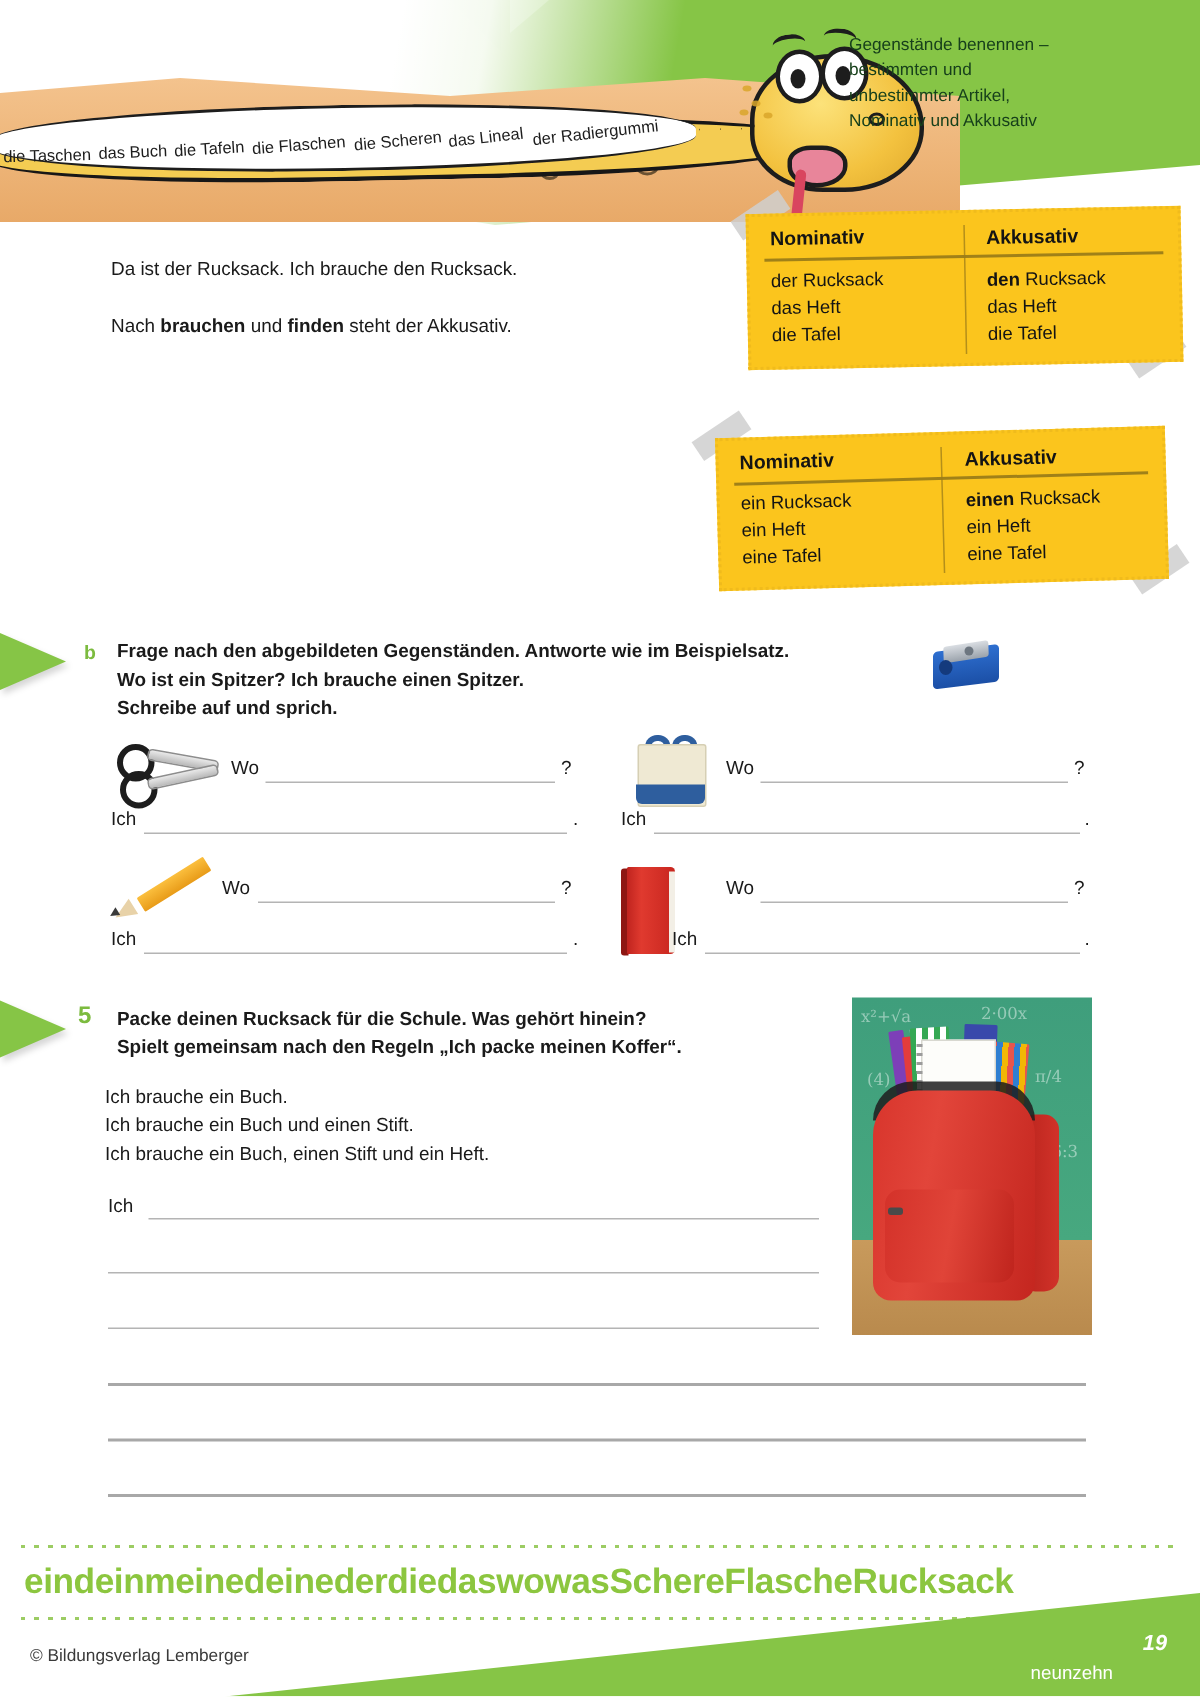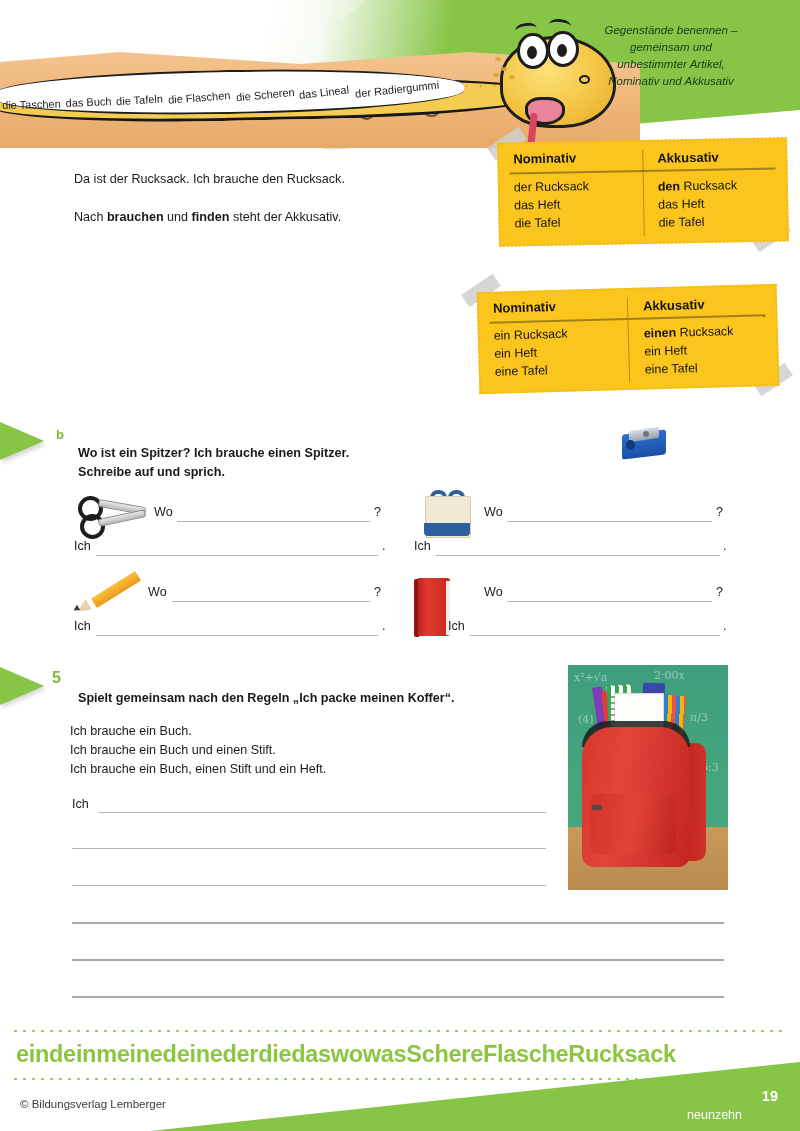--- a/index.html
+++ b/index.html
@@ -98,21 +98,21 @@
   }
   .tongue:after{
     content:"";position:absolute;left:-5px;top:26px;width:16px;height:9px;
     border-bottom:4px solid #d9455f;border-radius:0 0 50% 50%;
   }
   .freckle{position:absolute;width:6px;height:4px;background:#d9a62a;border-radius:50%;opacity:.85;}
   .pebble{position:absolute;border:2px solid #4a3a22;border-radius:50%;opacity:.8;}
 
   .header-title{
     position:absolute;right:24px;top:22px;width:210px;
-    text-align:center;font-size:11.5px;line-height:17px;color:#17401b;font-style:italic;
+    text-align:left;font-size:11.5px;line-height:17px;color:#17401b;
   }
 
   
   .txt{position:absolute;font-size:12.6px;line-height:18.5px;color:#1a1a1a;}
   .b{font-weight:bold;}
 
   
   .card{
     position:absolute;background:#fbc51d;
     border:2px dotted #f0bb1c;
@@ -206,21 +206,21 @@
     font-size:23.5px;font-weight:bold;color:#8cc63f;letter-spacing:-.3px;
     white-space:nowrap;
   }
   .footer-green{
     position:absolute;left:0;top:1062px;width:800px;height:69px;
     background:#86c546;
     clip-path:polygon(800px 0,800px 69px,150px 69px);
   }
   .copyright{position:absolute;left:20px;top:1098px;font-size:11.5px;color:#3a3a3a;}
   .pagenum-word{position:absolute;right:58px;top:1108px;font-size:12.5px;color:#ffffff;}
-  .pagenum{position:absolute;right:22px;top:1088px;font-size:14.5px;font-weight:bold;color:#ffffff;}
+  .pagenum{position:absolute;right:22px;top:1088px;font-size:14.5px;font-weight:bold;color:#ffffff;font-style:italic;}
 </style>
 </head>
 <body>
 
 <div class="page">
 
   <div class="header-band">
     <div class="header-green"></div>
 
     <div class="tri tri-b"></div>
@@ -265,21 +265,21 @@
         <div class="tongue"></div>
         <div class="freckle" style="left:-8px;top:18px;"></div>
         <div class="freckle" style="left:-2px;top:28px;"></div>
         <div class="freckle" style="left:6px;top:36px;"></div>
         <div class="freckle" style="left:-10px;top:34px;"></div>
       </div>
     </div>
 
     <div class="header-title">
       <div>Gegenstände benennen –</div>
-      <div>gemeinsam und</div>
+      <div>bestimmten und</div>
       <div>unbestimmter Artikel,</div>
       <div>Nominativ und Akkusativ</div>
     </div>
   </div>
 
   <div class="txt" style="left:74px;top:170px;">Da ist der Rucksack. Ich brauche den Rucksack.</div>
   <div class="txt" style="left:74px;top:208px;">
     <span>Nach </span><span class="b">brauchen</span><span> und </span><span class="b">finden</span><span> steht der Akkusativ.</span>
   </div>
 
@@ -314,20 +314,21 @@
       <div class="cell" style="left:14px;top:69px;">eine Tafel</div>
       <div class="cell" style="left:164px;top:35px;"><span class="b">einen</span><span> Rucksack</span></div>
       <div class="cell" style="left:164px;top:53px;">ein Heft</div>
       <div class="cell" style="left:164px;top:71px;">eine Tafel</div>
     </div>
   </div>
 
   <div class="arrow-sh" style="left:2px;top:425px;"></div>
   <div class="arrow" style="left:0px;top:422px;"></div>
   <div class="ex-letter" style="left:56px;top:427px;">b</div>
+  <div class="txt b" style="left:78px;top:425px;">Frage nach den abgebildeten Gegenständen. Antworte wie im Beispielsatz.</div>
   <div class="txt b" style="left:78px;top:444px;">Wo ist ein Spitzer? Ich brauche einen Spitzer.</div>
   <div class="txt b" style="left:78px;top:463px;">Schreibe auf und sprich.</div>
 
   <div class="obj" style="left:618px;top:424px;width:56px;height:40px;">
     <div class="sh-body" style="left:4px;top:8px;"></div>
     <div class="sh-top" style="left:11px;top:5px;"></div>
     <div class="sh-screw" style="left:25px;top:7px;"></div>
     <div class="sh-hole" style="left:8px;top:16px;"></div>
   </div>
 
@@ -377,38 +378,39 @@
   <div class="lbl" style="left:484px;top:585px;">Wo</div>
   <div class="line" style="left:507px;top:601px;width:205px;"></div>
   <div class="lbl" style="left:716px;top:585px;">?</div>
   <div class="lbl" style="left:448px;top:619px;">Ich</div>
   <div class="line" style="left:470px;top:635px;width:250px;"></div>
   <div class="lbl" style="left:723px;top:619px;">.</div>
 
   <div class="arrow-sh" style="left:2px;top:670px;"></div>
   <div class="arrow" style="left:0px;top:667px;"></div>
   <div class="ex-num" style="left:52px;top:669px;">5</div>
+  <div class="txt b" style="left:78px;top:670px;">Packe deinen Rucksack für die Schule. Was gehört hinein?</div>
   <div class="txt b" style="left:78px;top:689px;">Spielt gemeinsam nach den Regeln „Ich packe meinen Koffer“.</div>
 
   <div class="txt" style="left:70px;top:722px;">Ich brauche ein Buch.</div>
   <div class="txt" style="left:70px;top:741px;">Ich brauche ein Buch und einen Stift.</div>
   <div class="txt" style="left:70px;top:760px;">Ich brauche ein Buch, einen Stift und ein Heft.</div>
 
   <div class="lbl" style="left:72px;top:797px;">Ich</div>
   <div class="line" style="left:99px;top:812px;width:447px;"></div>
   <div class="line" style="left:72px;top:848px;width:474px;"></div>
   <div class="line" style="left:72px;top:885px;width:474px;"></div>
   <div class="line thick" style="left:72px;top:922px;width:652px;"></div>
   <div class="line thick" style="left:72px;top:959px;width:652px;"></div>
   <div class="line thick" style="left:72px;top:996px;width:652px;"></div>
 
   <div class="photo">
     <div class="chalk" style="left:6px;top:6px;">x²+√a</div>
     <div class="chalk" style="left:86px;top:4px;">2·00x</div>
-    <div class="chalk" style="left:122px;top:46px;">π/3</div>
+    <div class="chalk" style="left:122px;top:46px;">π/4</div>
     <div class="chalk" style="left:126px;top:96px;">16:3</div>
     <div class="chalk" style="left:10px;top:48px;">(4)</div>
 
     <div class="supply" style="left:28px;top:22px;width:10px;height:56px;background:#7d3fb8;transform:rotate(-8deg);"></div>
     <div class="supply" style="left:36px;top:26px;width:8px;height:54px;background:#e33c3c;transform:rotate(-6deg);"></div>
     <div class="supply" style="left:44px;top:24px;width:8px;height:56px;background:#2f7fd1;transform:rotate(-4deg);"></div>
     <div class="supply" style="left:40px;top:20px;width:26px;height:58px;background:repeating-linear-gradient(92deg,#34a853 0 4px,#ffffff 4px 8px);transform:rotate(-3deg);"></div>
     <div class="supply" style="left:74px;top:18px;width:22px;height:62px;background:#3949ab;transform:rotate(2deg);"></div>
     <div class="supply" style="left:88px;top:30px;width:28px;height:54px;background:repeating-linear-gradient(88deg,#f2b705 0 4px,#e8554d 4px 8px,#2f7fd1 8px 12px);transform:rotate(5deg);"></div>
     <div class="notebook"></div>

